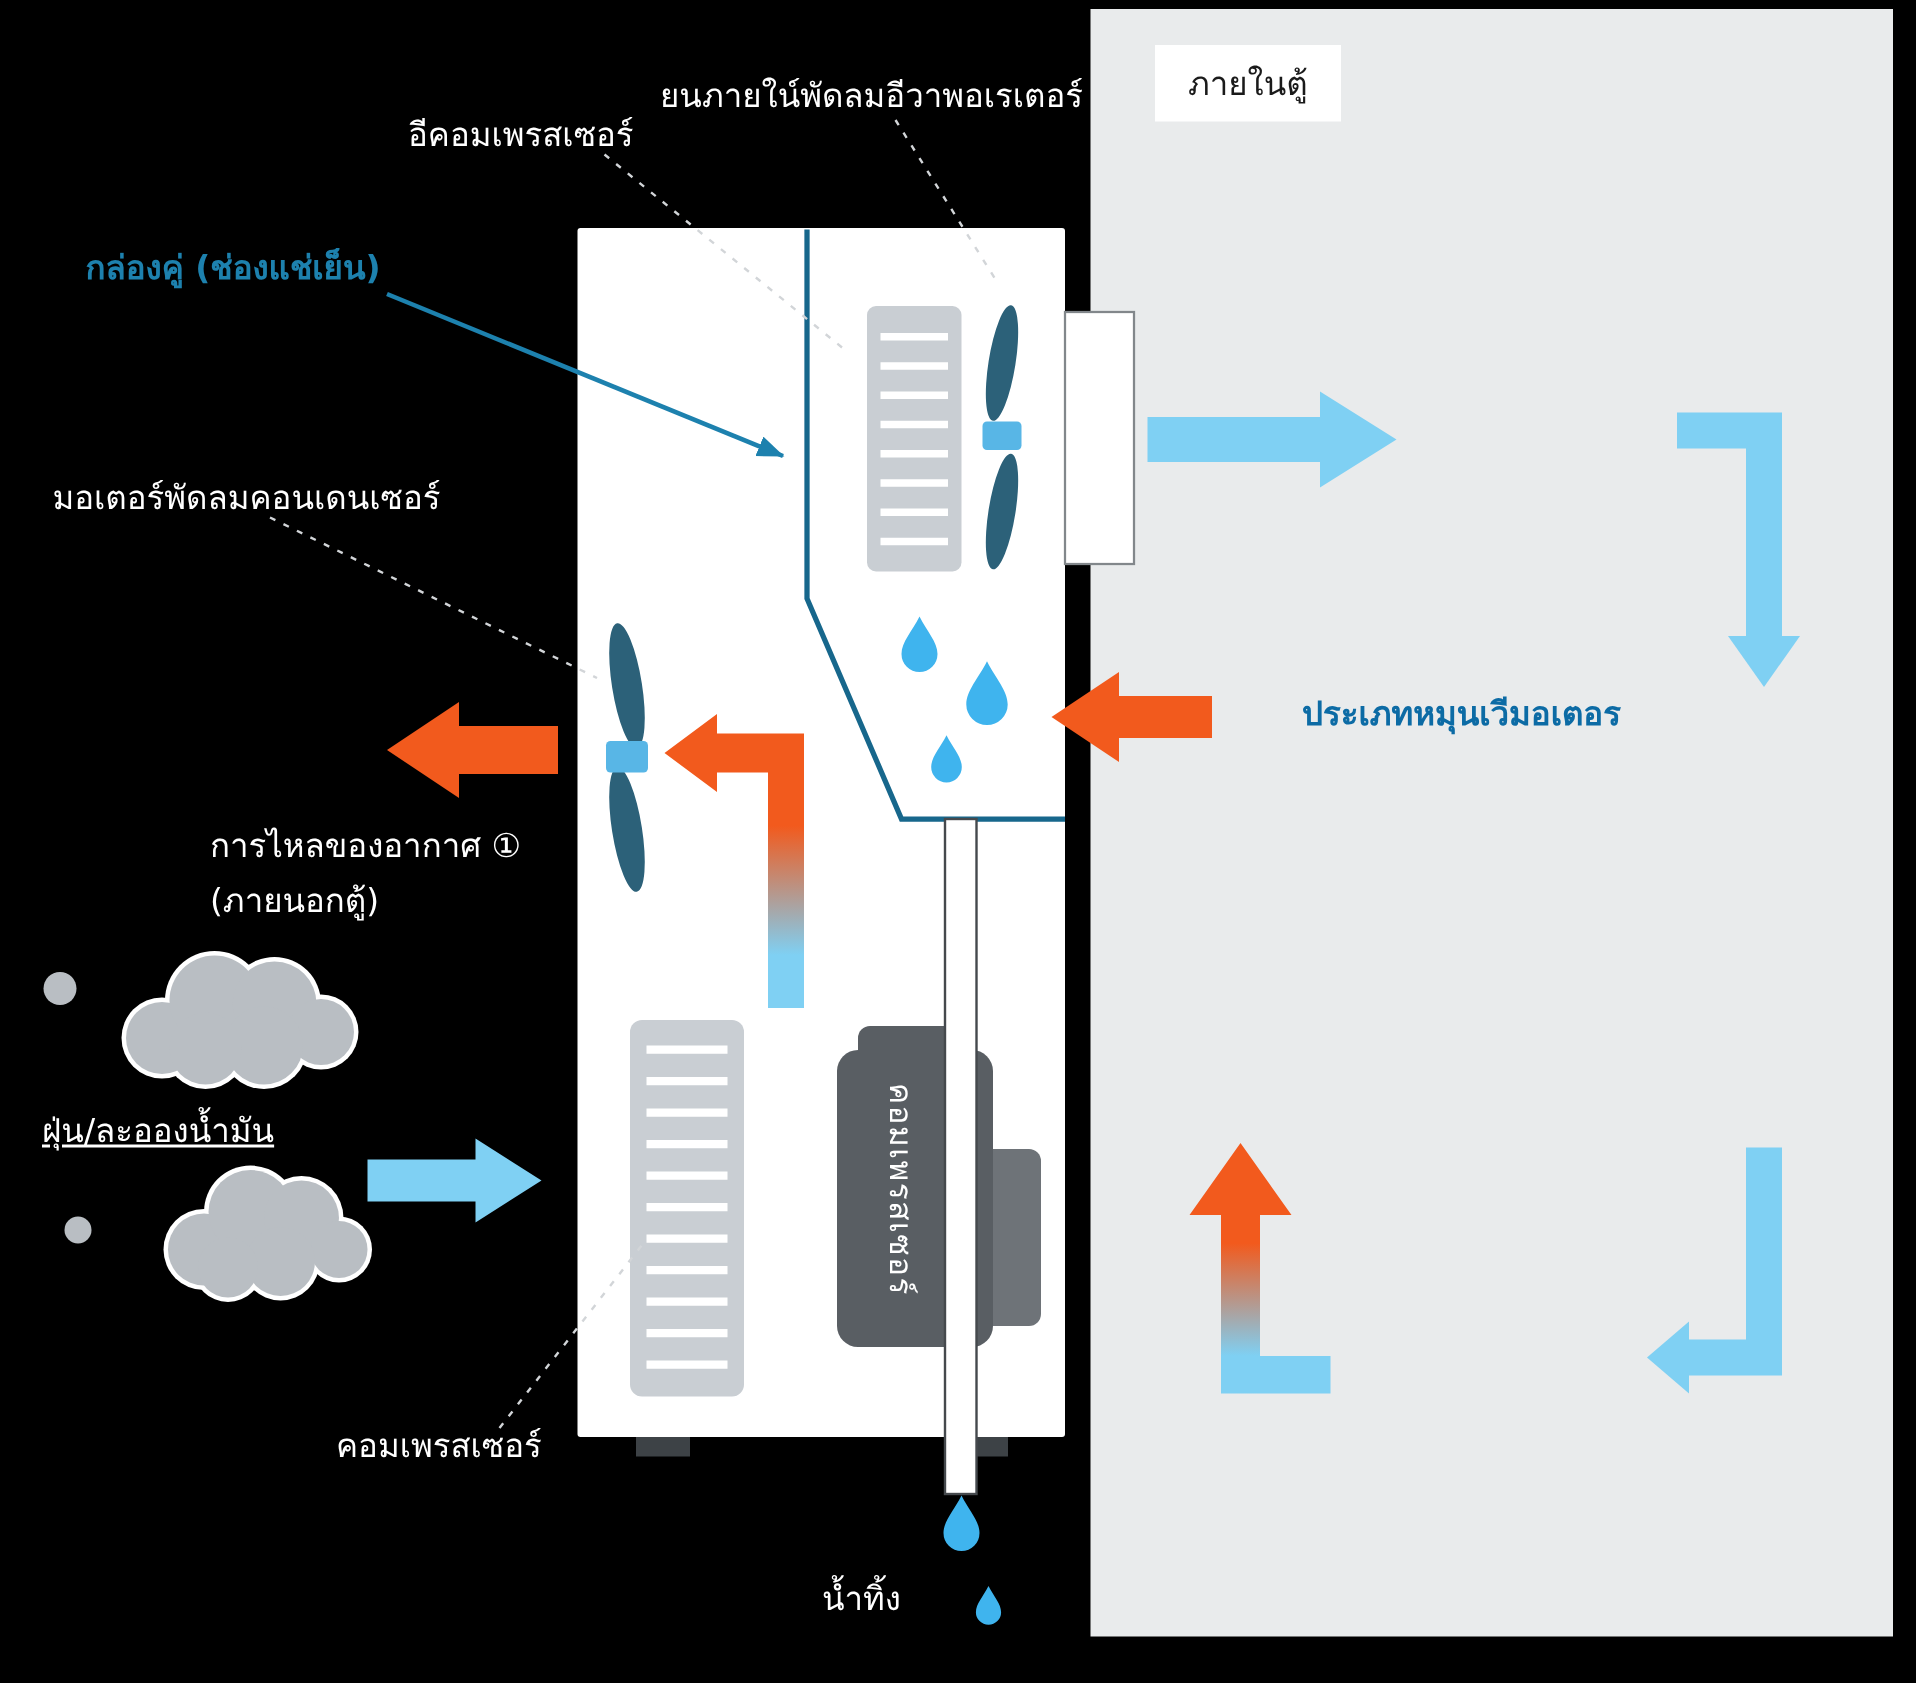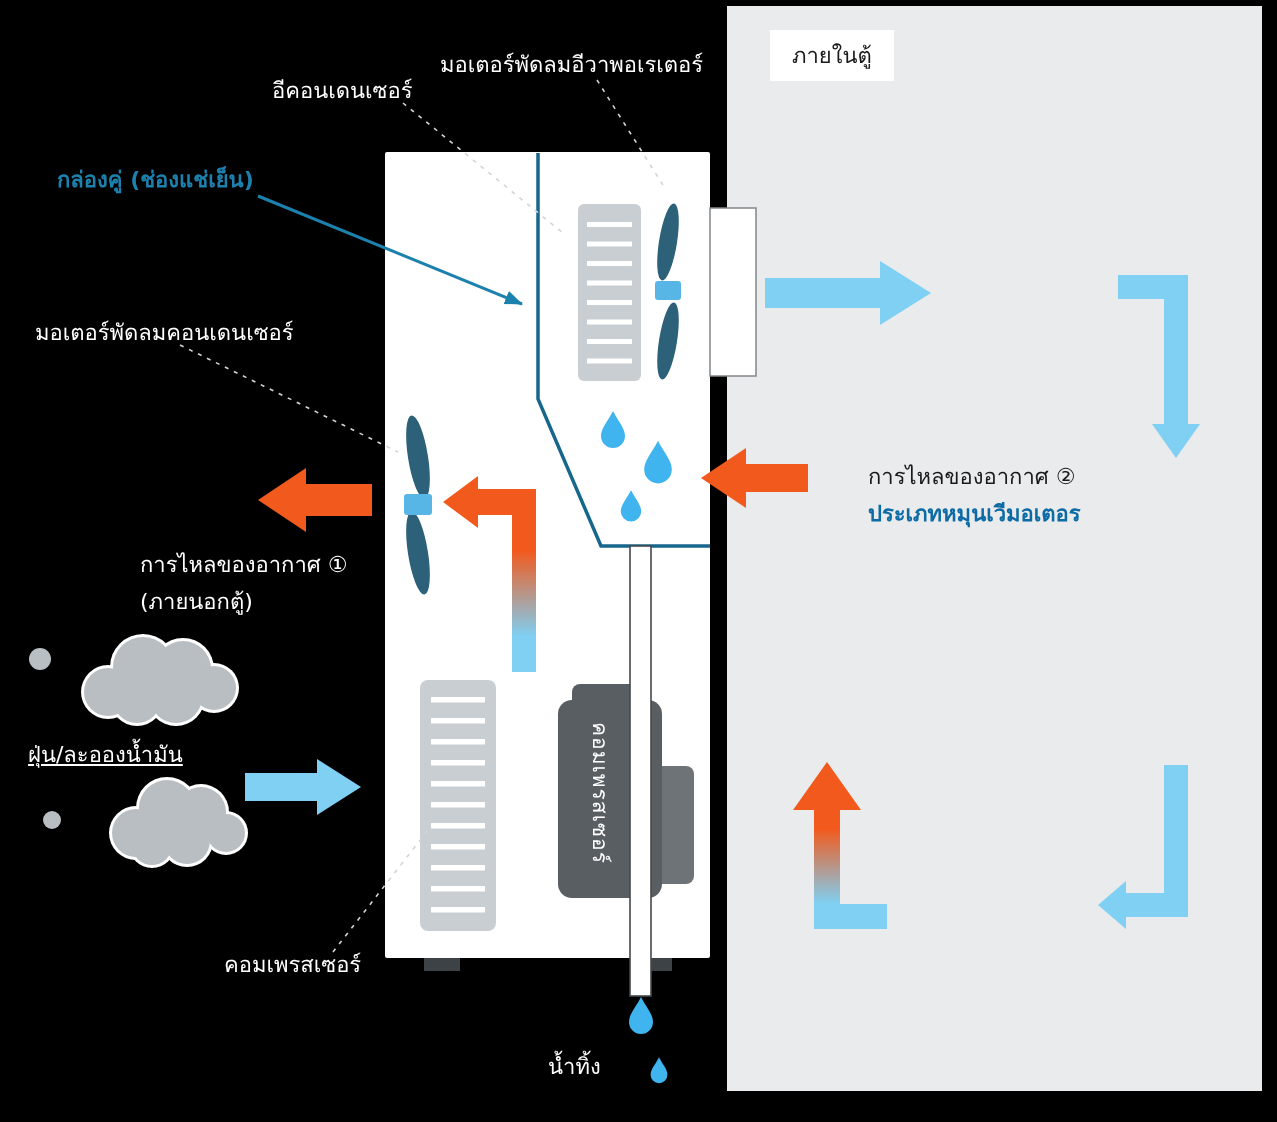--- a/index.html
+++ b/index.html
@@ -220,39 +220,38 @@
 
     <line x1="403" y1="103" x2="563" y2="233" class="leader"></line>
     <line x1="597" y1="80" x2="666" y2="190" class="leader"></line>
     <line x1="180" y1="345" x2="398" y2="452" class="leader"></line>
     <line x1="333" y1="952" x2="428" y2="830" class="leader"></line>
     <line x1="258" y1="196" x2="522" y2="304" class="stroke-teal-label" stroke-width="3" marker-end="url(#tealHead)"></line>
   </svg>
 
   <div class="badge">ภายในตู้</div>
 
-  <div class="lbl" style="left:440px; top:50px;">มอเตอร์พัดลมอีวาพอเรเตอร์</div>
-
-  <div class="lbl" style="left:272px; top:76px;">อีคอนเดนเซอร์</div>
+  <div class="lbl" style="left:440px; top:50px;">ยนภายใน์พัดลมอีวาพอเรเตอร์</div>
+
+  <div class="lbl" style="left:272px; top:76px;">อีคอมเพรสเซอร์</div>
 
   <div class="lbl lbl-teal" style="left:57px; top:165px;">กล่องคู่ (ช่องแช่เย็น)</div>
 
   <div class="lbl" style="left:35px; top:318px;">มอเตอร์พัดลมคอนเดนเซอร์</div>
 
   <div class="lbl block" style="left:140px; top:546px;">
     <span class="line">การไหลของอากาศ ①</span>
     <span class="line">(ภายนอกตู้)</span>
   </div>
 
   <div class="lbl" style="left:28px; top:740px;text-decoration:underline;">ฝุ่น/ละอองน้ำมัน</div>
 
   <div class="lbl" style="left:224px; top:950px;">คอมเพรสเซอร์</div>
 
   <div class="lbl" style="left:548px; top:1052px;">น้ำทิ้ง</div>
 
   <div class="compressor-text">คอมเพรสเซอร์</div>
 
   <div class="lbl block lbl-black" style="left:868px; top:458px;">
-    <span class="line">การไหลของอากาศ ②</span>
     <span class="line lbl-blue">ประเภทหมุนเวีมอเตอร</span>
   </div>
 
 </div>
 
 </body></html>

